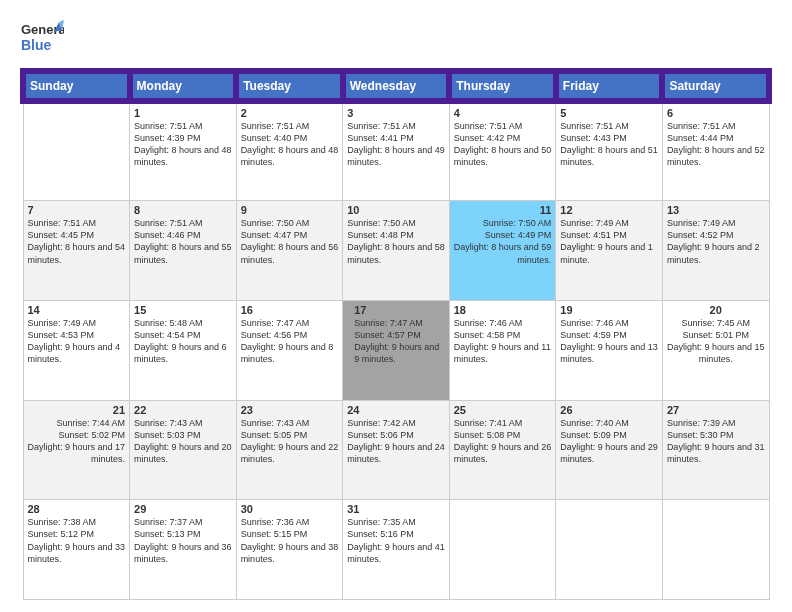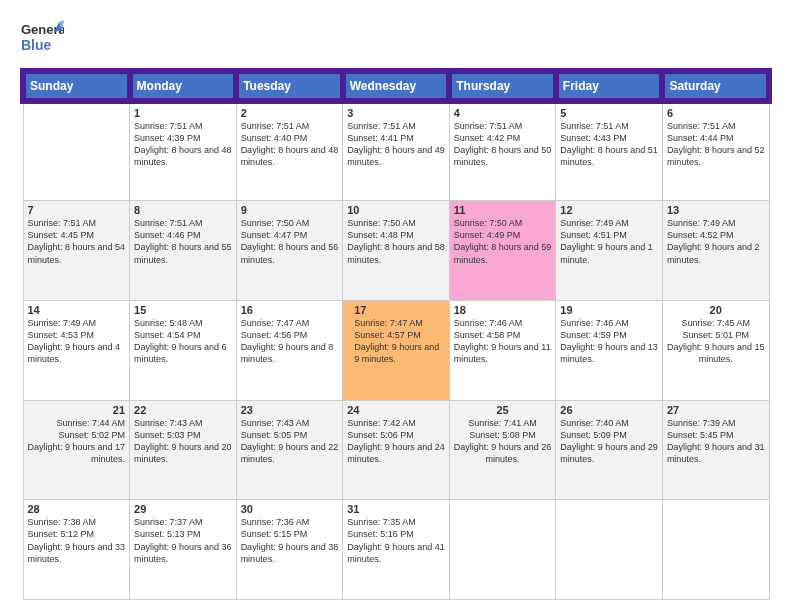--- a/index.html
+++ b/index.html
@@ -178,21 +178,21 @@
           <span class="day-info">Sunrise: 7:50 AM</span><br>
           <span class="day-info">Sunset: 4:47 PM</span><br>
           <span class="day-info">Daylight: 8 hours and 56 minutes.</span>
         </td>
           <td style="background-color: rgb(242, 242, 242);">
           <span class="day-number">10</span>
           <span class="day-info">Sunrise: 7:50 AM</span><br>
           <span class="day-info">Sunset: 4:48 PM</span><br>
           <span class="day-info">Daylight: 8 hours and 58 minutes.</span>
         </td>
-          <td style="background-color: #f9a8d4;">
+          <td style="background-color: #7dd3fc; text-align: right;">
           <span class="day-number">11</span>
           <span class="day-info">Sunrise: 7:50 AM</span><br>
           <span class="day-info">Sunset: 4:49 PM</span><br>
           <span class="day-info">Daylight: 8 hours and 59 minutes.</span>
         </td>
           <td style="background-color: rgb(242, 242, 242);">
           <span class="day-number">12</span>
           <span class="day-info">Sunrise: 7:49 AM</span><br>
           <span class="day-info">Sunset: 4:51 PM</span><br>
           <span class="day-info">Daylight: 9 hours and 1 minute.</span>
@@ -216,21 +216,21 @@
           <span class="day-info">Sunrise: 5:48 AM</span><br>
           <span class="day-info">Sunset: 4:54 PM</span><br>
           <span class="day-info">Daylight: 9 hours and 6 minutes.</span>
         </td>
           <td style="background-color: rgb(255, 255, 255);">
           <span class="day-number">16</span>
           <span class="day-info">Sunrise: 7:47 AM</span><br>
           <span class="day-info">Sunset: 4:56 PM</span><br>
           <span class="day-info">Daylight: 9 hours and 8 minutes.</span>
         </td>
-          <td style="background-color: #fdba74; padding-left: 11px;">
+          <td style="background-color: #a3a3a3; padding-left: 11px;">
           <span class="day-number">17</span>
           <span class="day-info">Sunrise: 7:47 AM</span><br>
           <span class="day-info">Sunset: 4:57 PM</span><br>
           <span class="day-info">Daylight: 9 hours and 9 minutes.</span>
         </td>
           <td style="background-color: rgb(255, 255, 255);">
           <span class="day-number">18</span>
           <span class="day-info">Sunrise: 7:46 AM</span><br>
           <span class="day-info">Sunset: 4:58 PM</span><br>
           <span class="day-info">Daylight: 9 hours and 11 minutes.</span>
@@ -266,36 +266,36 @@
           <span class="day-info">Sunrise: 7:43 AM</span><br>
           <span class="day-info">Sunset: 5:05 PM</span><br>
           <span class="day-info">Daylight: 9 hours and 22 minutes.</span>
         </td>
           <td style="background-color: rgb(242, 242, 242);">
           <span class="day-number">24</span>
           <span class="day-info">Sunrise: 7:42 AM</span><br>
           <span class="day-info">Sunset: 5:06 PM</span><br>
           <span class="day-info">Daylight: 9 hours and 24 minutes.</span>
         </td>
-          <td style="background-color: rgb(242, 242, 242); text-align: center;">
+          <td style="background-color: rgb(242, 242, 242);">
           <span class="day-number">25</span>
           <span class="day-info">Sunrise: 7:41 AM</span><br>
           <span class="day-info">Sunset: 5:08 PM</span><br>
           <span class="day-info">Daylight: 9 hours and 26 minutes.</span>
         </td>
           <td style="background-color: rgb(242, 242, 242);">
           <span class="day-number">26</span>
           <span class="day-info">Sunrise: 7:40 AM</span><br>
           <span class="day-info">Sunset: 5:09 PM</span><br>
           <span class="day-info">Daylight: 9 hours and 29 minutes.</span>
         </td>
           <td style="background-color: rgb(242, 242, 242);">
           <span class="day-number">27</span>
           <span class="day-info">Sunrise: 7:39 AM</span><br>
-          <span class="day-info">Sunset: 5:45 PM</span><br>
+          <span class="day-info">Sunset: 5:30 PM</span><br>
           <span class="day-info">Daylight: 9 hours and 31 minutes.</span>
         </td>
         </tr>
         <tr>
           <td style="background-color: rgb(255, 255, 255);">
           <span class="day-number">28</span>
           <span class="day-info">Sunrise: 7:38 AM</span><br>
           <span class="day-info">Sunset: 5:12 PM</span><br>
           <span class="day-info">Daylight: 9 hours and 33 minutes.</span>
         </td>

